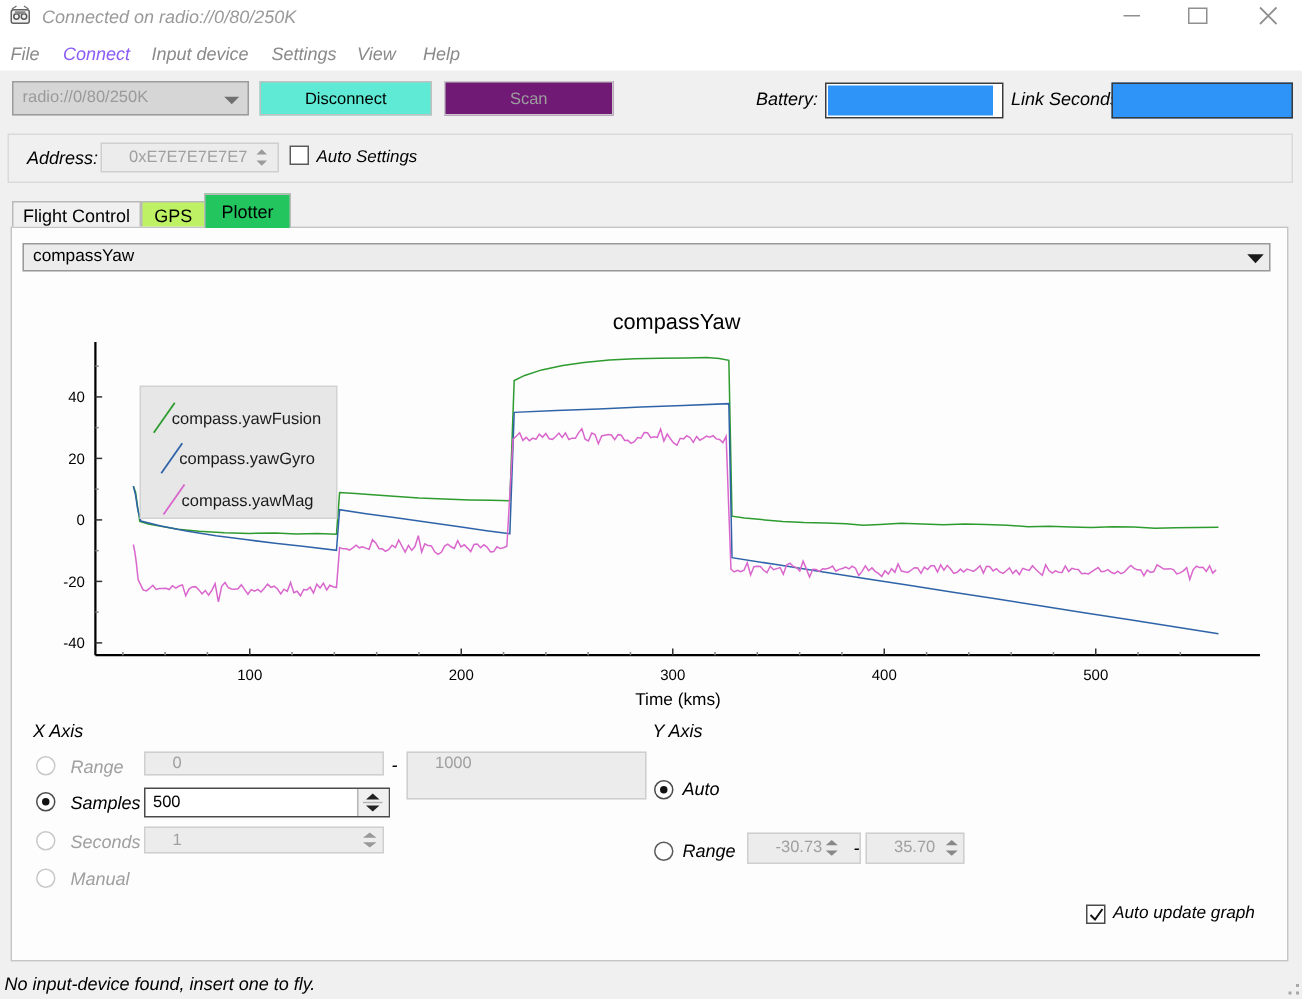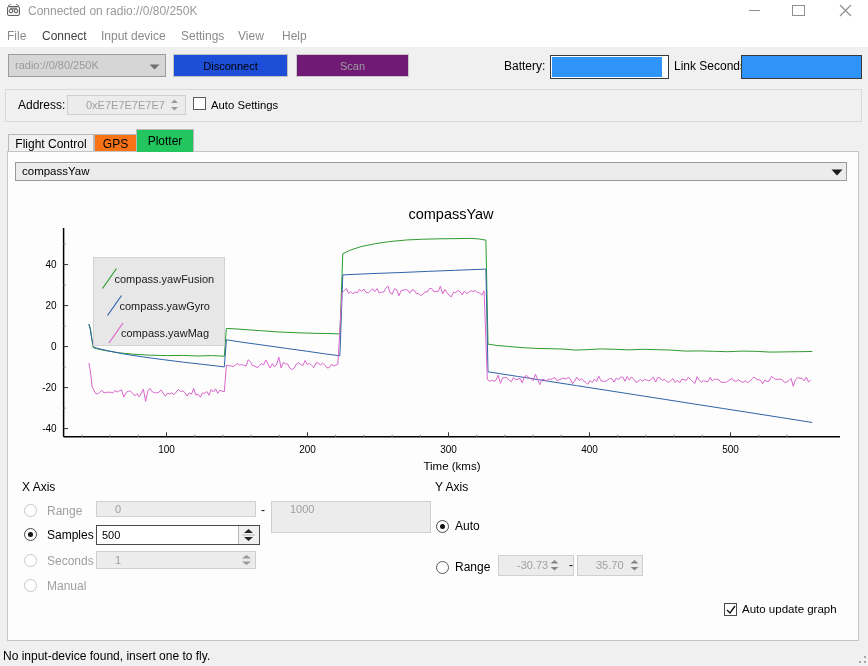--- a/index.html
+++ b/index.html
@@ -1,16 +1,16 @@
 <!DOCTYPE html>
 <html><head><meta charset="utf-8"><style>
 * { margin:0; padding:0; box-sizing:border-box; }
 html,body { width:868px; height:666px; font-family:"Liberation Sans",sans-serif; background:#f0f0f0; overflow:hidden; }
 .abs { position:absolute; }
-.lbl { position:absolute; font-size:12px; color:#000; white-space:nowrap; }
+.lbl { position:absolute; font-size:12px; color:#000; white-space:nowrap;font-style:italic; }
 .dis { color:#a0a0a0; }
 .field { position:absolute; background:#ececec; border:1px solid #cfcfcf; font-size:11px; color:#a0a0a0; padding:2px 0 0 18px; }
 .radio { position:absolute; width:13px; height:13px; border-radius:50%; background:#fff; }
 </style></head>
 <body>
 
 <div class="abs" style="left:0;top:0;width:868px;height:22px;background:#ffffff"></div>
 <div class="abs" style="left:6px;top:3px;width:15px;height:14px">
  <svg width="15" height="14">
       <path d="M2 3 L5 1 M13 3 L10 1" stroke="#777" fill="none"></path>
@@ -22,51 +22,51 @@
 </div>
 <div class="lbl" style="left:28px;top:4px;color:#9a9a9a">Connected on radio://0/80/250K</div>
 <div class="abs" style="left:749px;top:10px;width:11px;height:1px;background:#8f8f8f"></div>
 <div class="abs" style="left:792px;top:5px;width:13px;height:11px;border:1px solid #8f8f8f"></div>
 <svg class="abs" style="left:839px;top:4px" width="13" height="13">
     <path d="M1 1 L12 12 M12 1 L1 12" stroke="#8f8f8f" stroke-width="1.2"></path>
   </svg>
 
 <div class="abs" style="left:0;top:22px;width:868px;height:25px;background:#ffffff"></div>
 <div class="lbl" style="left:7px;top:29px;color:#8a8a8a">File</div>
-<div class="lbl" style="left:42px;top:29px;color:#404040">Connect</div>
+<div class="lbl" style="left:42px;top:29px;color:#8b5cf6">Connect</div>
 <div class="lbl" style="left:101px;top:29px;color:#8a8a8a">Input device</div>
 <div class="lbl" style="left:181px;top:29px;color:#8a8a8a">Settings</div>
 <div class="lbl" style="left:238px;top:29px;color:#8a8a8a">View</div>
 <div class="lbl" style="left:282px;top:29px;color:#8a8a8a">Help</div>
 
 <div class="abs" style="left:8px;top:54px;width:158px;height:23px;background:#d6d6d6;border:1px solid #9b9b9b;font-size:11px;color:#9a9a9a;padding:4px 0 0 6px">radio://0/80/250K</div>
 <svg class="abs" style="left:149px;top:64px" width="11" height="6">
     <path d="M0.5 0.5 L10.5 0.5 L5.5 5.5 Z" fill="#707070"></path>
   </svg>
-<div class="abs" style="left:173px;top:54px;width:115px;height:23px;background:#1d4ed8;border:1px solid #c0c0c0;font-size:11px;color:#000;text-align:center;padding-top:5px">Disconnect</div>
+<div class="abs" style="left:173px;top:54px;width:115px;height:23px;background:#5eead4;border:1px solid #c0c0c0;font-size:11px;color:#000;text-align:center;padding-top:5px">Disconnect</div>
 <div class="abs" style="left:296px;top:54px;width:113px;height:23px;background:#701a75;border:1px solid #c8c8c8;font-size:11px;color:#9e9e9e;text-align:center;padding-top:5px">Scan</div>
 <div class="lbl" style="left:504px;top:59px">Battery:</div>
 <div class="abs" style="left:550px;top:55px;width:119px;height:24px;background:#fff;border:1.5px solid #3a3a3a"></div>
 <div class="abs" style="left:552px;top:57px;width:110px;height:20px;background:#2e94f8"></div>
 <div class="lbl" style="left:674px;top:59px">Link Seconds:</div>
 <div class="abs" style="left:741px;top:55px;width:121px;height:24px;background:#2e94f8;border:1.5px solid #3a3a3a"></div>
 
 <div class="abs" style="left:5px;top:89px;width:857px;height:33px;border:1px solid #dadada"></div>
 <div class="lbl" style="left:18px;top:98px">Address:</div>
 <div class="field" style="left:67px;top:95px;width:119px;height:20px;padding-top:3px">0xE7E7E7E7E7</div>
 <svg class="abs" style="left:170px;top:99px" width="9" height="12">
     <path d="M1 4 L8 4 L4.5 0.5 Z" fill="#9a9a9a"></path>
     <path d="M1 8 L8 8 L4.5 11.5 Z" fill="#9a9a9a"></path>
   </svg>
 <div class="abs" style="left:193px;top:97px;width:13px;height:13px;background:#fff;border:1px solid #5a5a5a"></div>
 <div class="lbl" style="left:211px;top:99px;font-size:11.3px">Auto Settings</div>
 
 <div class="abs" style="left:7px;top:151px;width:852px;height:490px;background:#fdfdfd;border:1px solid #c5c5c5"></div>
 <div class="abs" style="left:8px;top:134px;width:86px;height:17px;background:#f0f0f0;border:1px solid #b9b9b9;border-bottom:none;font-size:12px;text-align:center;padding-top:2px">Flight Control</div>
-<div class="abs" style="left:94px;top:134px;width:43px;height:17px;background:#f97316;border:1px solid #b9b9b9;border-bottom:none;font-size:12px;text-align:center;padding-top:2px">GPS</div>
+<div class="abs" style="left:94px;top:134px;width:43px;height:17px;background:#bef264;border:1px solid #b9b9b9;border-bottom:none;font-size:12px;text-align:center;padding-top:2px">GPS</div>
 <div class="abs" style="left:136px;top:129px;width:58px;height:23px;background:#22c55e;border:1px solid #b9b9b9;border-bottom:none;font-size:12px;text-align:center;padding-top:4px">Plotter</div>
 
 <div class="abs" style="left:15px;top:162px;width:832px;height:19px;background:#ececec;border:1px solid #999;font-size:11.5px;color:#000;padding:2px 0 0 6px">compassYaw</div>
 <svg class="abs" style="left:831px;top:169px" width="12" height="7">
     <path d="M0.5 0.5 L11.5 0.5 L6 6.5 Z" fill="#1a1a1a"></path>
   </svg>
 
 <svg width="868" height="490" style="position:absolute;left:0;top:0" font-family="Liberation Sans, sans-serif">
     <text x="451" y="219" font-size="14.5" fill="#000" text-anchor="middle">compassYaw</text>
     <text x="452" y="470" font-size="11.5" fill="#000" text-anchor="middle">Time (kms)</text>

